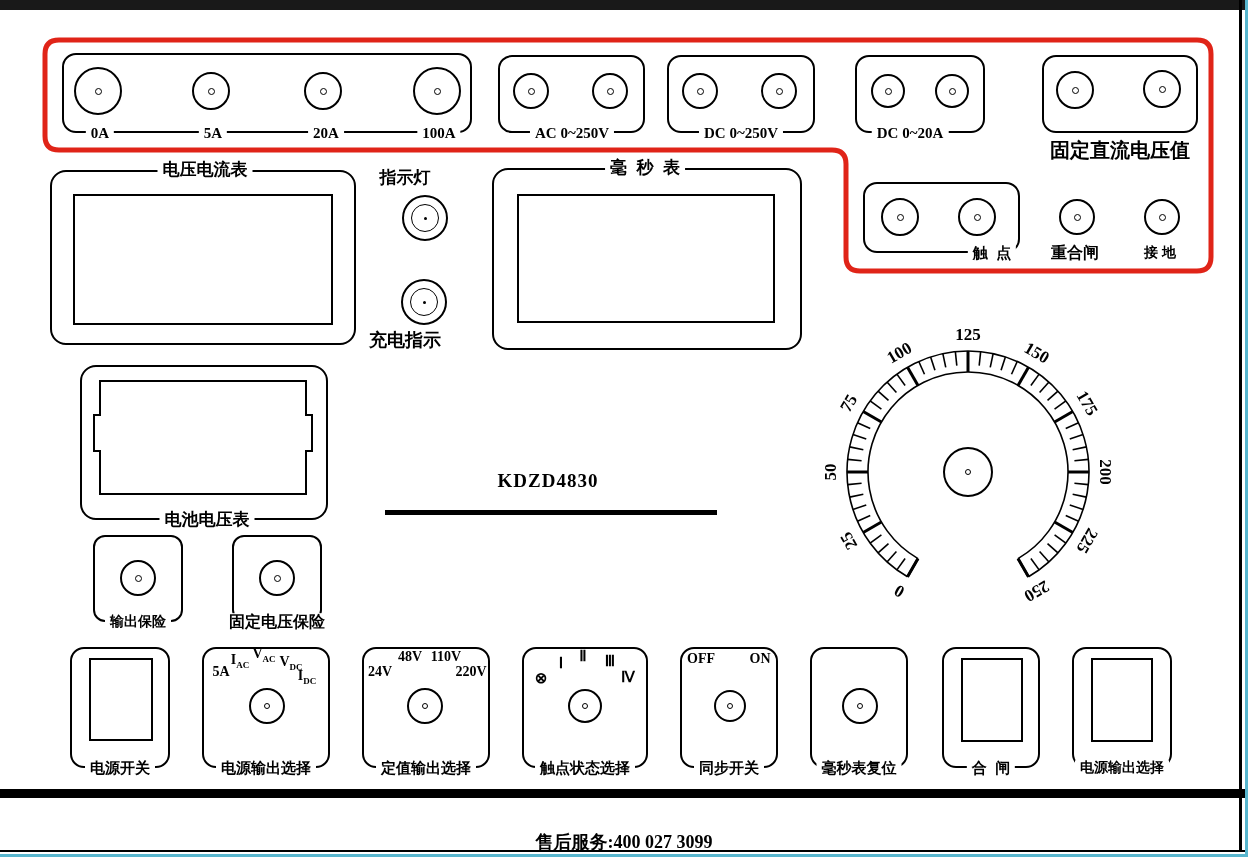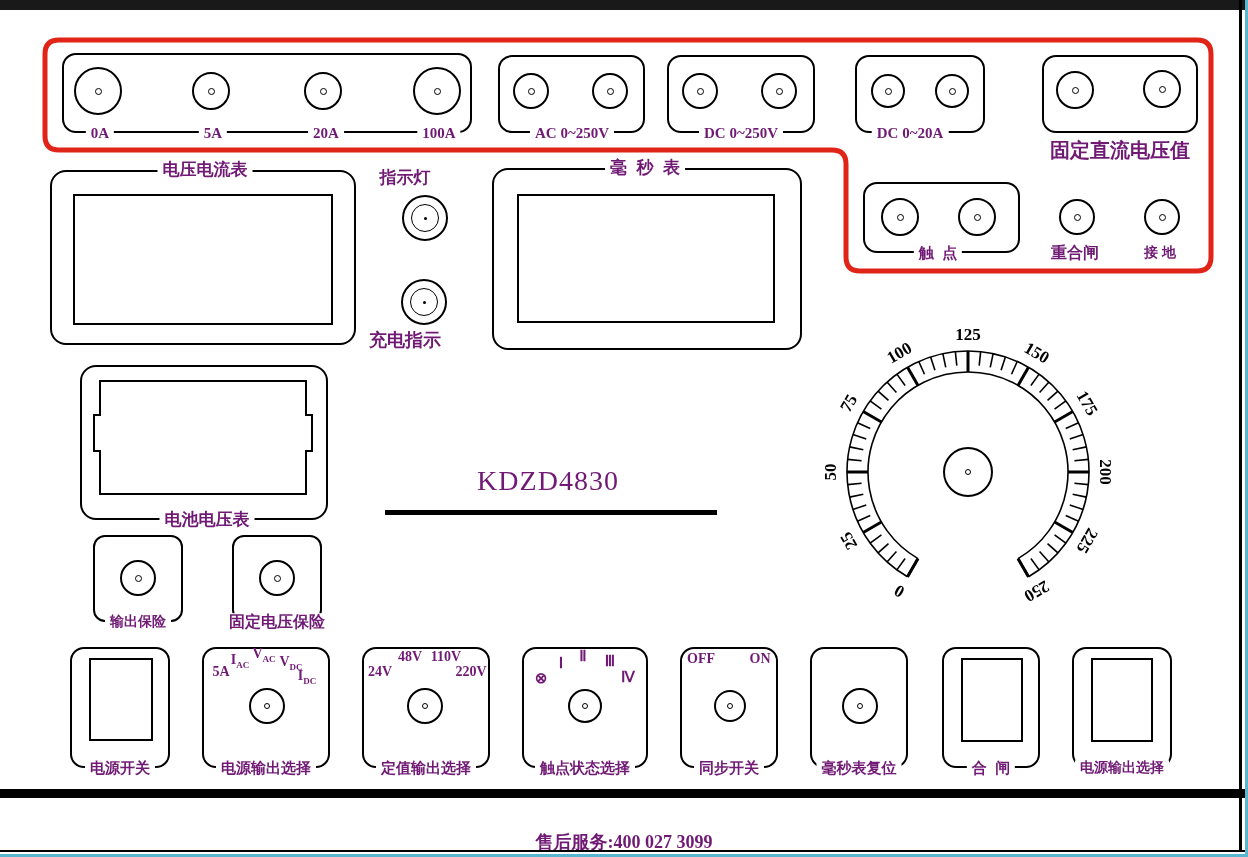--- a/index.html
+++ b/index.html
@@ -1,17 +1,17 @@
 <!DOCTYPE html>
 <html><head>
 <meta charset="utf-8">
 <style>
   html,body{margin:0;padding:0;background:#fff}
   .panel{position:relative;width:1248px;height:857px;background:#fff;overflow:hidden;
-         font-family:"Liberation Sans",sans-serif;color:#701a75}
+         font-family:"Liberation Sans",sans-serif;color:#000000}
   .abs{position:absolute}
   .topbar{position:absolute;left:0;top:0;width:1248px;height:10px;background:#191919}
   .red-svg{position:absolute;left:0;top:0;z-index:0;pointer-events:none}
   .box{position:absolute;border:2px solid #000;border-radius:14px;background:#fff;z-index:1;box-sizing:border-box}
   .inner{position:absolute;border:2px solid #000;background:#fff;z-index:2;box-sizing:border-box}
   .tag{position:absolute;transform:translate(-50%,-50%);background:#fff;padding:0 5px;
        font-weight:bold;font-size:15px;white-space:pre;z-index:3;line-height:1.1}
   .latin{font-family:"Liberation Serif",serif;font-weight:bold}
   .jack{position:absolute;border:2px solid #000;border-radius:50%;background:#fff;z-index:2;
         transform:translate(-50%,-50%);display:flex;align-items:center;justify-content:center}
@@ -21,21 +21,21 @@
   .knob::after{content:"";width:4px;height:4px;border:1px solid #000;border-radius:50%}
   .lamp{position:absolute;border:2px solid #000;border-radius:50%;background:#fff;z-index:2;
         transform:translate(-50%,-50%);display:flex;align-items:center;justify-content:center}
   .lamp .mid{width:26px;height:26px;border:1.5px solid #000;border-radius:50%;
         display:flex;align-items:center;justify-content:center}
   .lamp .mid::after{content:"";width:3px;height:3px;background:#000;border-radius:50%}
   .pos{position:absolute;transform:translate(-50%,-50%);font-family:"Liberation Serif",serif;
        font-weight:bold;font-size:14px;z-index:3;white-space:nowrap}
   .pos sub{font-size:9px}
   .model{position:absolute;transform:translate(-50%,-50%);font-family:"Liberation Serif",serif;
-         font-weight:normal;font-size:28px;letter-spacing:1px;z-index:3}
+         font-weight:bold;font-size:19px;letter-spacing:1px;z-index:3}
   .subtitle{position:absolute;transform:translate(-50%,-50%);font-weight:bold;font-size:30px;
          letter-spacing:4px;z-index:3;white-space:nowrap}
   .divider{position:absolute;background:#000;z-index:3}
   .footer-co{position:absolute;transform:translateX(-50%);font-weight:bold;font-size:27px;
          letter-spacing:5px;white-space:nowrap}
   .footer-sv{position:absolute;transform:translateX(-50%);font-weight:bold;font-size:18px;
          font-family:"Liberation Serif",serif;white-space:nowrap}
   .hline{position:absolute;background:#000}
   .vline{position:absolute;background:#000}
   .cyan{position:absolute;z-index:6}
@@ -78,21 +78,21 @@
   <span class="tag latin" style="left:910px;top:133px">DC 0~20A</span>
 
   <div class="box" style="left:1042px;top:55px;width:156px;height:78px"></div>
   <div class="jack" style="left:1075px;top:90px;width:34px;height:34px"></div>
   <div class="jack" style="left:1162px;top:89px;width:34px;height:34px"></div>
   <span class="tag" style="left:1120px;top:150px;font-size:20px">固定直流电压值</span>
 
   <div class="box" style="left:863px;top:182px;width:157px;height:71px"></div>
   <div class="jack" style="left:900px;top:217px;width:34px;height:34px"></div>
   <div class="jack" style="left:977px;top:217px;width:34px;height:34px"></div>
-  <span class="tag" style="left:938px;top:253px">触  点</span>
+  <span class="tag" style="left:992px;top:253px">触  点</span>
   <div class="jack" style="left:1077px;top:217px;width:32px;height:32px"></div>
   <span class="tag" style="left:1075px;top:253px;font-size:16px">重合闸</span>
   <div class="jack" style="left:1162px;top:217px;width:32px;height:32px"></div>
   <span class="tag" style="left:1160px;top:253px;font-size:14px">接 地</span>
 
   <div class="box" style="left:50px;top:170px;width:306px;height:175px;border-radius:16px"></div>
   <div class="inner" style="left:73px;top:194px;width:260px;height:131px"></div>
   <span class="tag" style="left:205px;top:170px;font-size:17px">电压电流表</span>
 
   <span class="tag" style="left:405px;top:178px;font-size:17px;background:transparent">指示灯</span>

